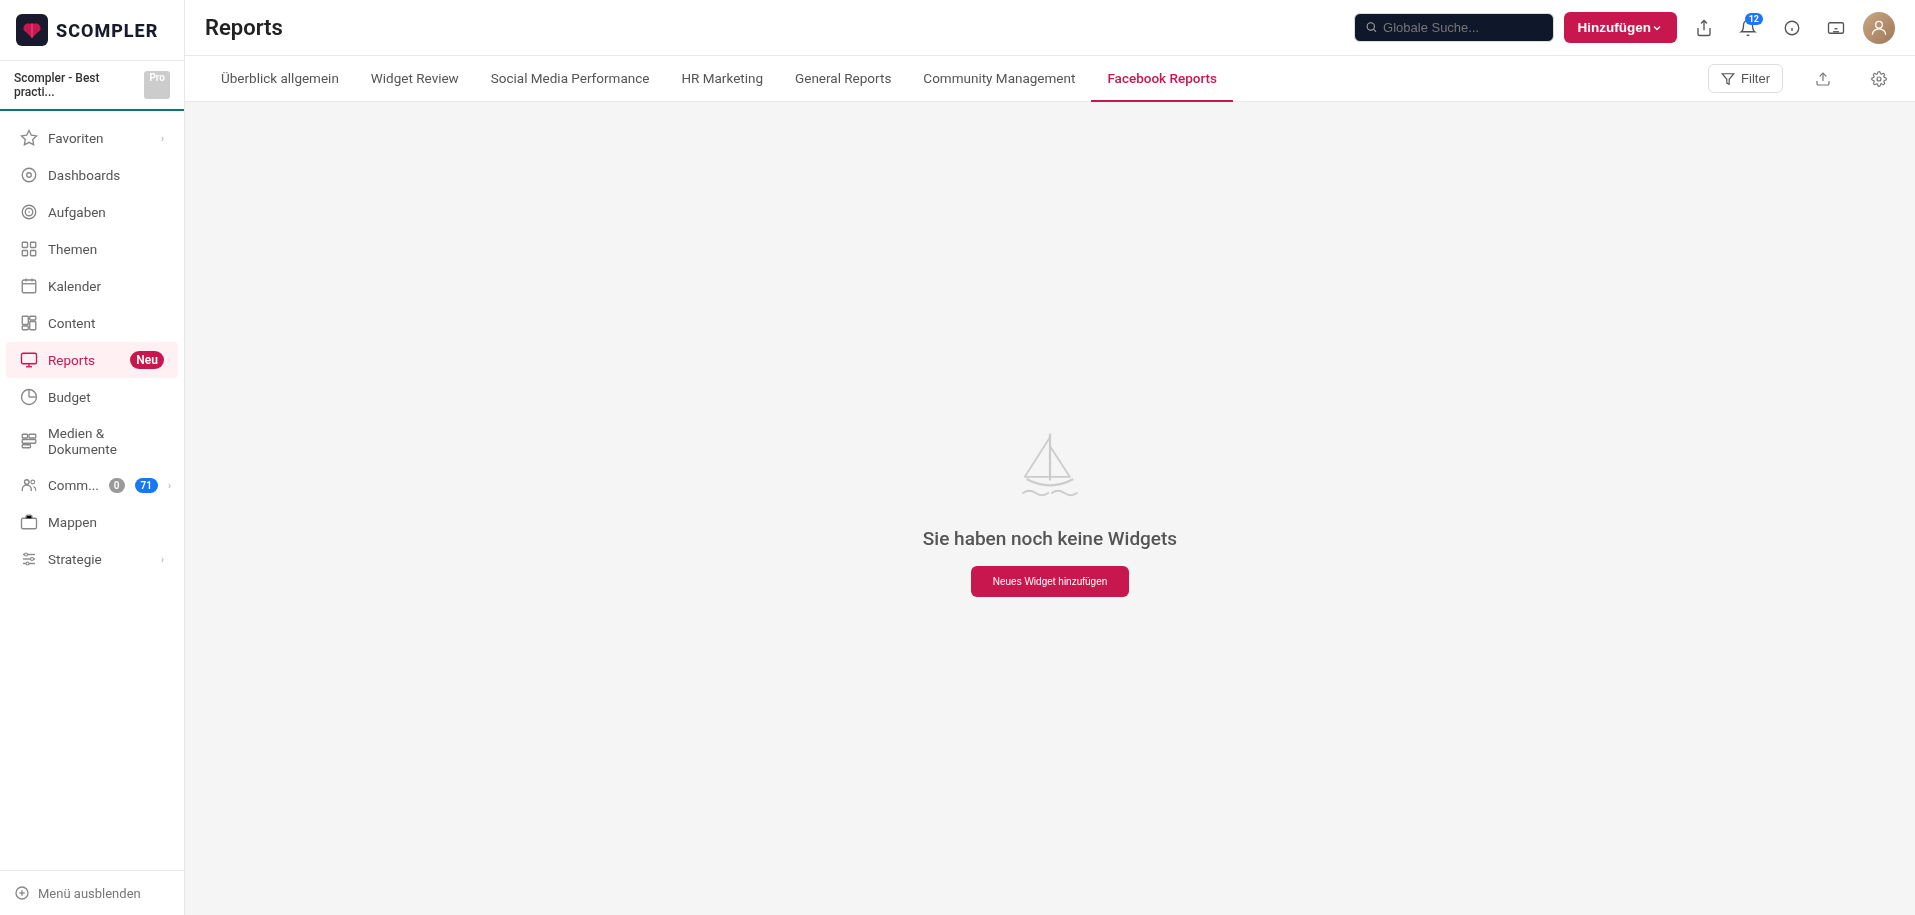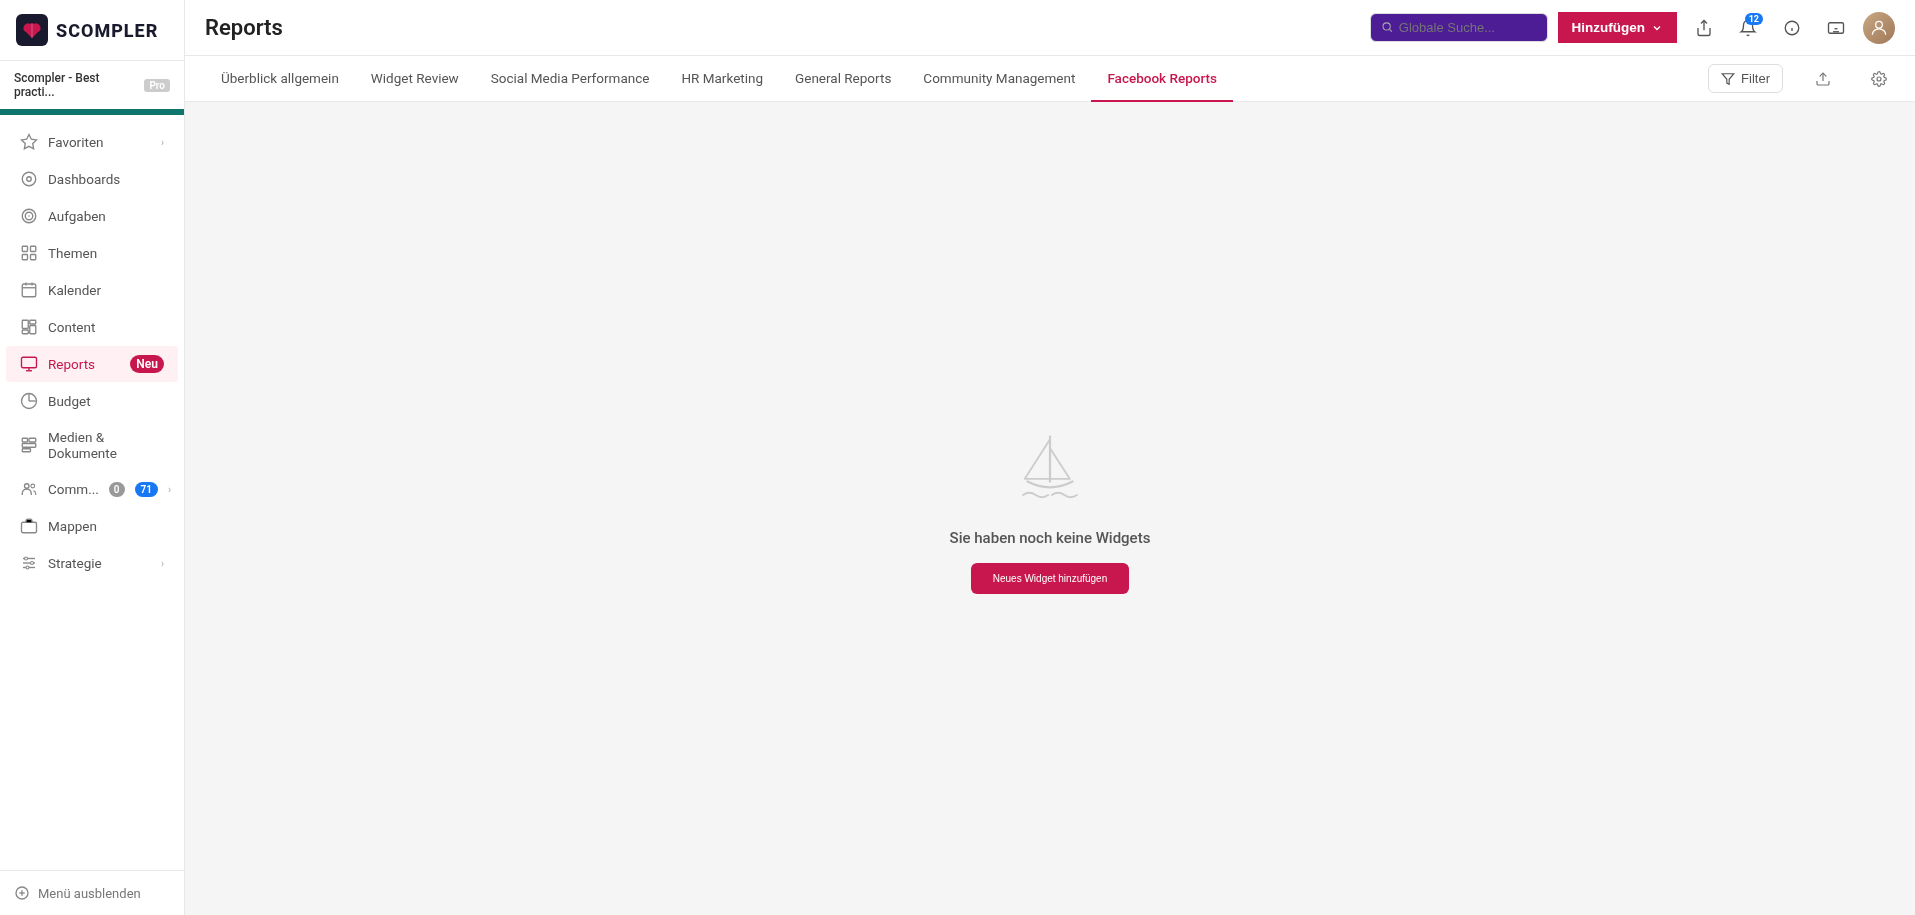--- a/index.html
+++ b/index.html
@@ -24,23 +24,22 @@
     }
     .logo-icon {
       width: 32px;
       height: 32px;
     }
     .sidebar-workspace {
       padding: 10px 14px;
       font-size: 12px;
       color: #555;
       display: flex;
-      align-items: center;
       gap: 4px;
-      border-bottom: 6px solid #0f766e;
+      border-bottom: 2px solid #0f766e;
     }
     .workspace-name { font-weight: 500; color: #333; font-size: 12px; }
     .pro-badge {
       background: #ccc;
       color: #fff;
       font-size: 10px;
       padding: 1px 5px;
       border-radius: 3px;
       font-weight: 600;
     }
@@ -121,47 +120,47 @@
       flex: 1;
     }
     .header-actions {
       display: flex;
       align-items: center;
       gap: 10px;
     }
     .search-box {
       display: flex;
       align-items: flex-start;
-      background: #4c1d95;
+      background: #0f172a;
       border: 1px solid #ddd;
       border-radius: 6px;
       padding: 6px 10px;
       gap: 6px;
-      width: 178px;
+      width: 200px;
     }
     .search-box input {
       border: none;
       background: transparent;
       outline: none;
       font-size: 13px;
       color: #888;
       width: 100%;
     }
     .btn-add {
       background: #c8174e;
       color: #fff;
       border: none;
-      border-radius: 0;
+      border-radius: 6px;
       padding: 8px 14px;
       font-size: 13.5px;
       font-weight: 600;
       cursor: pointer;
       display: flex;
       align-items: center;
-      gap: 6px;
+      gap: 0;
     }
     .header-icon-btn {
       width: 34px;
       height: 34px;
       display: flex;
       align-items: center;
       justify-content: center;
       cursor: pointer;
       color: #555;
       position: relative;
@@ -253,21 +252,21 @@
     .empty-state {
       display: flex;
       flex-direction: column;
       align-items: center;
       gap: 16px;
     }
     .empty-icon {
       color: #ccc;
     }
     .empty-text {
-      font-size: 15px;
+      font-size: 19px;
       font-weight: 500;
       color: #555;
     }
     .btn-add-widget {
       background: #c8174e;
       color: #fff;
       border: none;
       border-radius: 6px;
       padding: 10px 22px;
       font-size: 10px;

